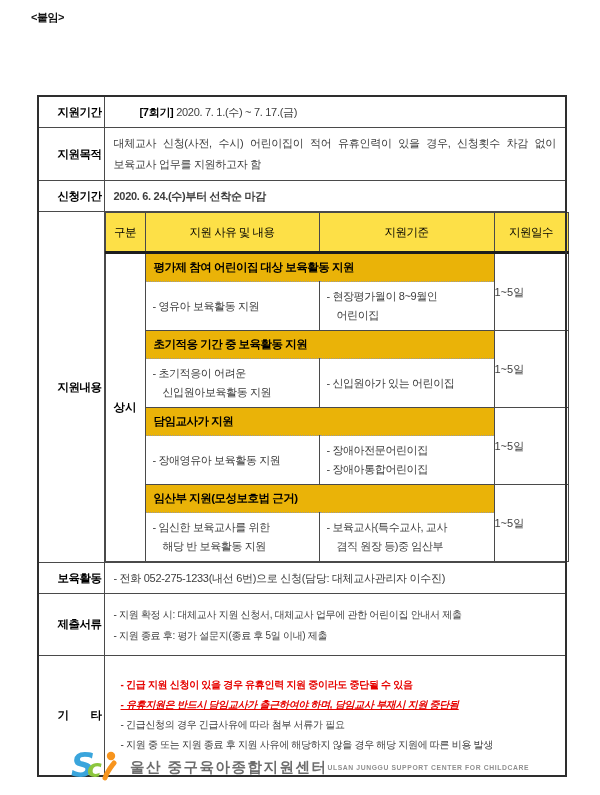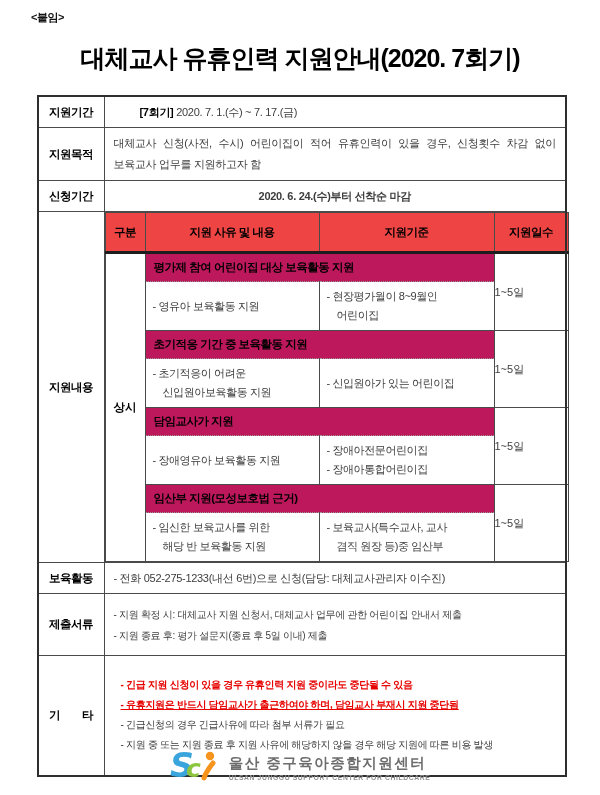--- a/index.html
+++ b/index.html
@@ -24,85 +24,84 @@
   table { border-collapse: collapse; }
   .main {
     position: absolute; top: 95px; left: 37px;
     width: 530px; table-layout: fixed;
     border: 2px solid #2e2e2e;
   }
   .main > tbody > tr > th,
   .main > tbody > tr > td { border: 1px solid #4a4a4a; }
   .main th.rlabel {
     width: 66px; font-size: 11.5px; font-weight: bold; color: #000;
-    text-align: left; vertical-align: middle; background: #fff;
-    letter-spacing: -0.5px; padding: 4px 10px;
+    text-align: right; vertical-align: middle; background: #fff;
+    letter-spacing: -0.5px; padding: 4px 2px;
   }
   .main td.rval {
     font-size: 11px; color: #3d3d3d; vertical-align: middle;
     padding: 5px 9px; letter-spacing: -0.3px; line-height: 20px;
   }
   .b { font-weight: bold; color: #000; }
   .justify { text-align: justify; word-break: keep-all; }
-  .blue { color: #1717d1; font-weight: bold; text-align: center; }
+  .blue { color: #1717d1; font-weight: bold; }
 
   
   .nestwrap { padding: 0 !important; vertical-align: top; }
   .nest { width: 100%; table-layout: fixed; }
   .nest th, .nest td { border: 1px solid #4a4a4a; }
   .nest thead th {
-    background: #ef4444; font-size: 11.5px; font-weight: bold; color: #000;
+    background: #fde047; font-size: 11.5px; font-weight: normal; color: #000;
     text-align: center; vertical-align: middle; height: 40px;
     letter-spacing: -0.5px; border-bottom: 3px solid #1d1d1d;
   }
   .col-cat   { width: 40px; }
   .col-days  { width: 74px; }
   .cat-cell {
     text-align: center; vertical-align: middle; font-size: 11.5px;
     font-weight: bold; color: #000;
   }
   .sec-title {
-    background: #be185d; font-size: 11.5px; font-weight: bold; color: #000;
+    background: #eab308; font-size: 11.5px; font-weight: bold; color: #000;
     padding: 6px 8px; letter-spacing: -0.5px;
     border-bottom: 1px dotted #9a9a9a !important;
     height: 26px; vertical-align: middle;
   }
   .sec-body {
     font-size: 11px; color: #3d3d3d; vertical-align: middle;
     padding: 5px 7px; letter-spacing: -0.4px; line-height: 19px;
     border-top: none !important;
   }
   .sec-body .cont { padding-left: 10px; }
   .days-cell {
     vertical-align: middle; font-size: 11px; color: #3d3d3d;
   }
 
   .doclines div, .etclines div {
     font-size: 10px; line-height: 21px; letter-spacing: -0.3px;
     padding-left: 10px; text-indent: -10px; text-align: justify; word-break: keep-all;
   }
   .etclines div { line-height: 20px; }
   .red  { color: #e60300; font-weight: bold; }
-  .redu { color: #e60300; font-weight: bold; text-decoration: underline; }
+  .redu { color: #e60300; font-weight: bold; text-decoration: underline; font-style: italic; }
 
   .footer {
     position: absolute; left: 0; top: 746px; width: 100%;
     display: flex; align-items: center; justify-content: center; gap: 9px;
   }
-  .orgtext { display: flex; flex-direction: column; align-items: flex-start; }
+  .orgtext { display: flex; align-items: center; }
   .org-ko { font-size: 14.5px; font-weight: bold; color: #6d6d6d; letter-spacing: 1.5px; }
   .org-en { font-size: 6.8px; font-weight: bold; color: #8f8f8f; letter-spacing: 0.6px; margin-top: 1px; }
 </style>
 </head>
 <body>
 
 <div class="page">
 
   <div class="attach">&lt;붙임&gt;</div>
-  <div class="title">대체교사 유휴인력 지원안내(2020. 7회기)</div>
 
   <table class="main">
     <colgroup>
         <col style="width:66px">
         <col>
       </colgroup>
     <tbody>
 
       <tr>
         <th class="rlabel">지원기간</th>

